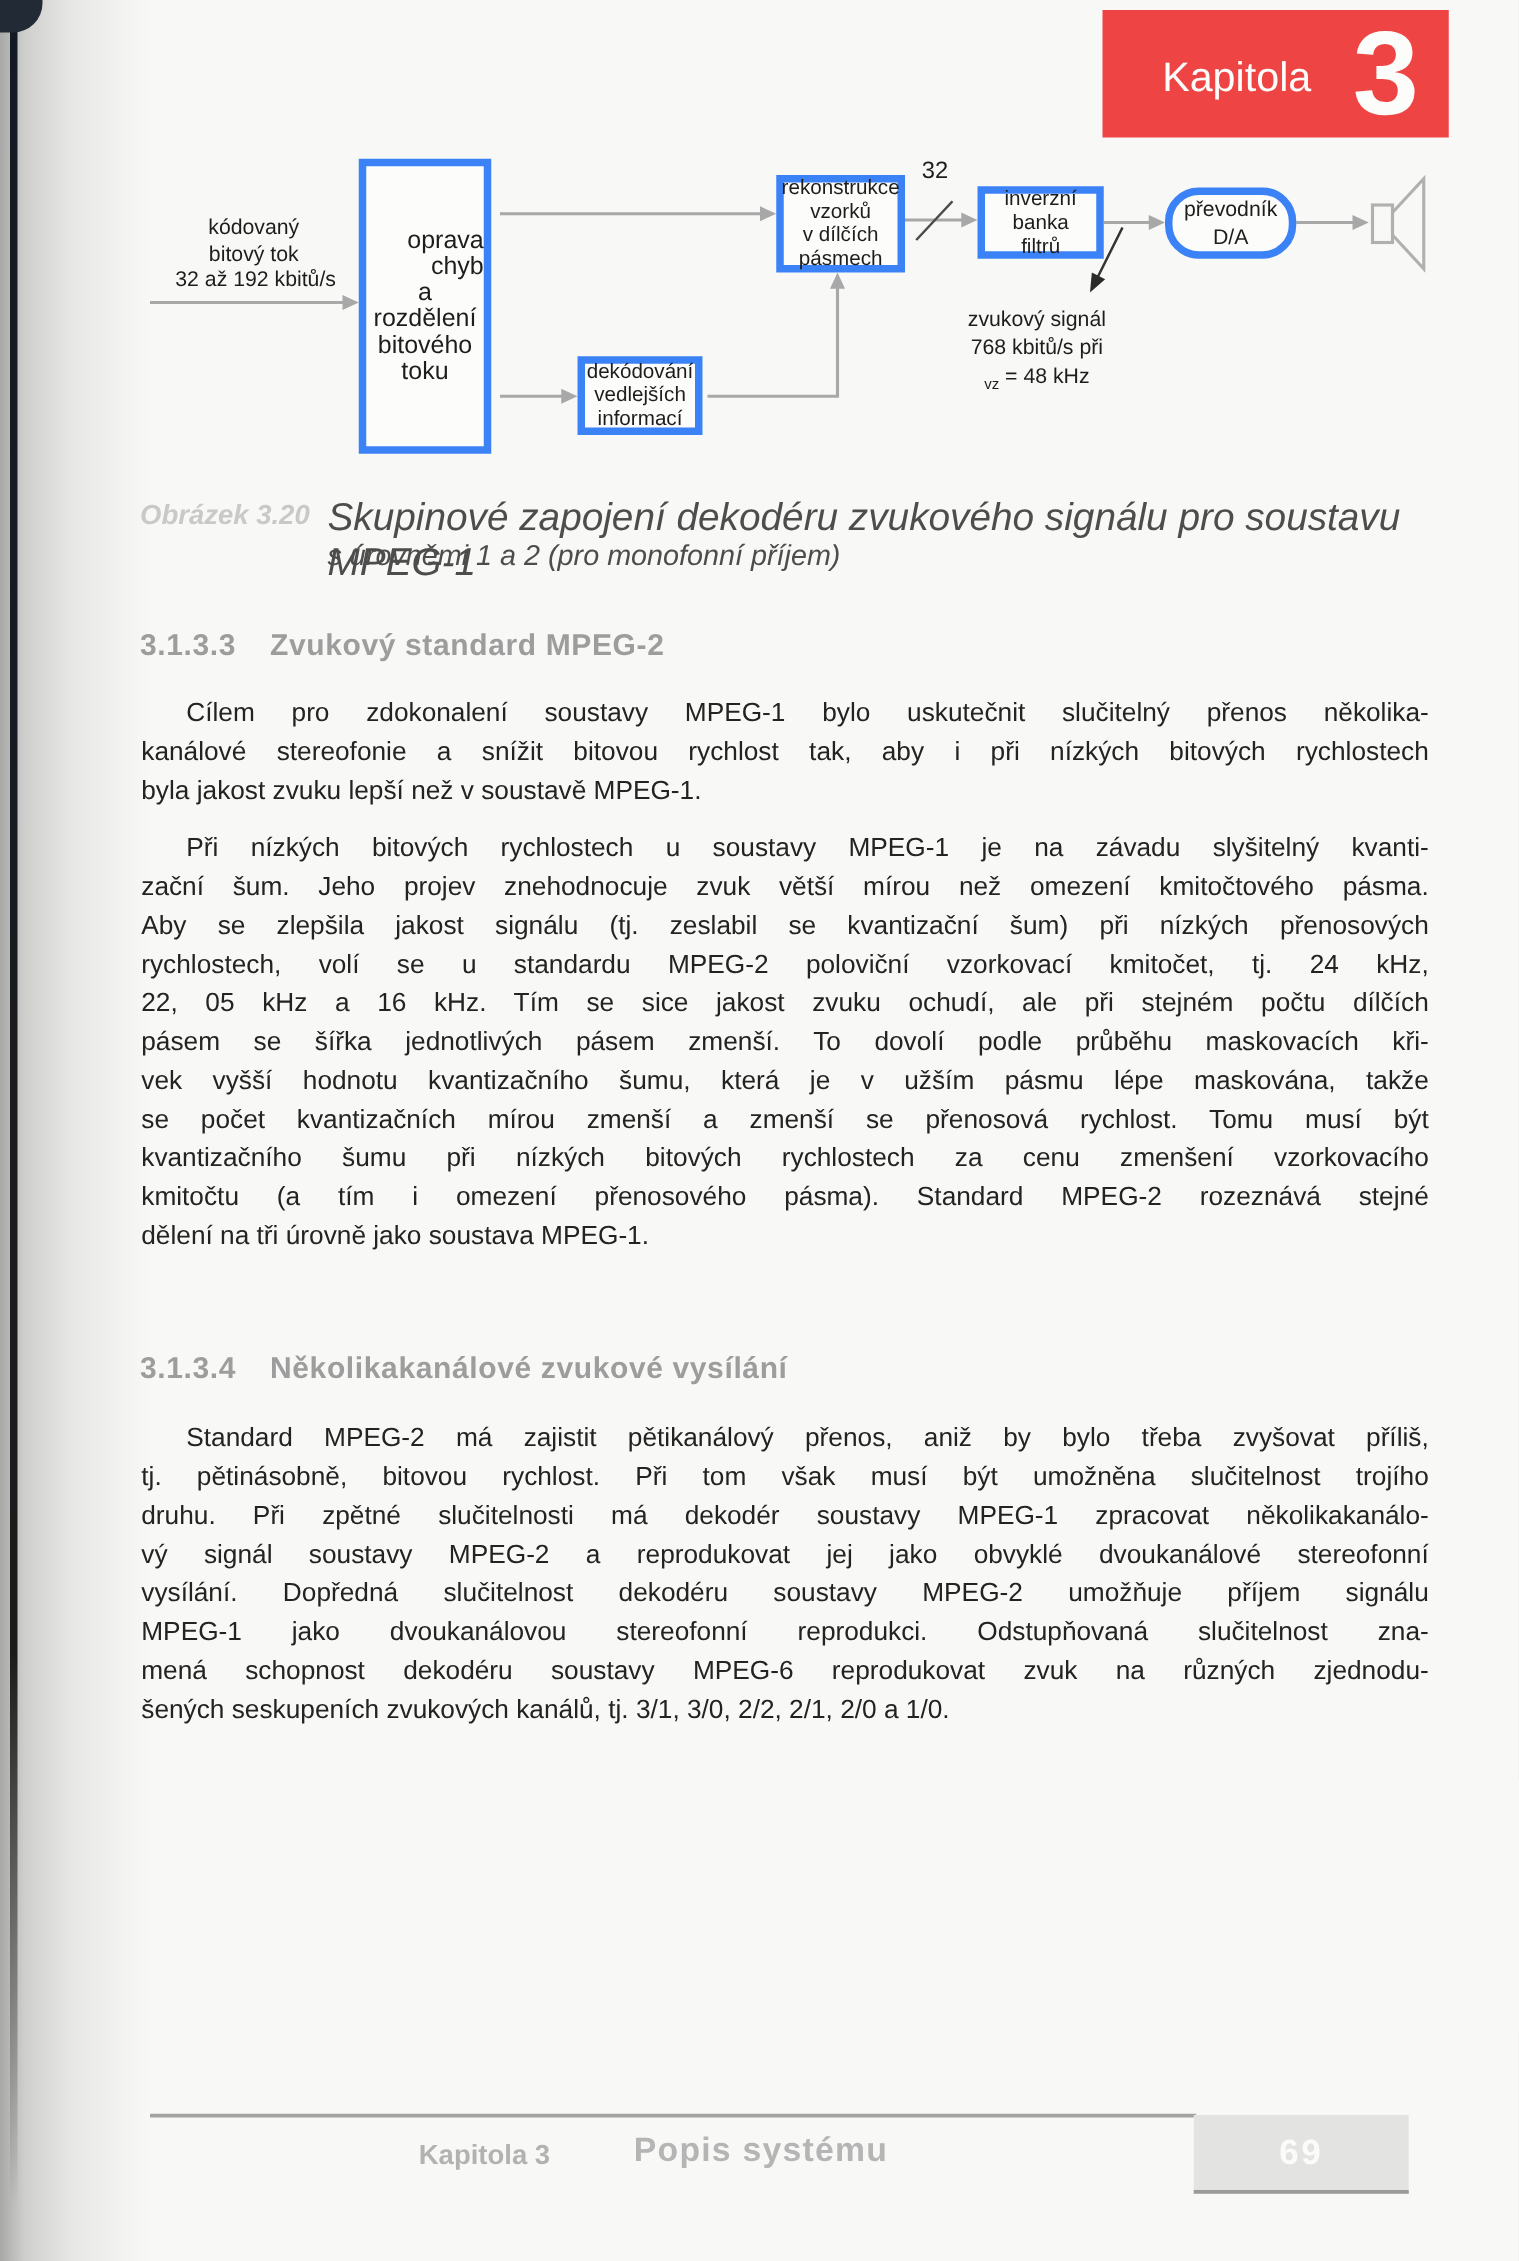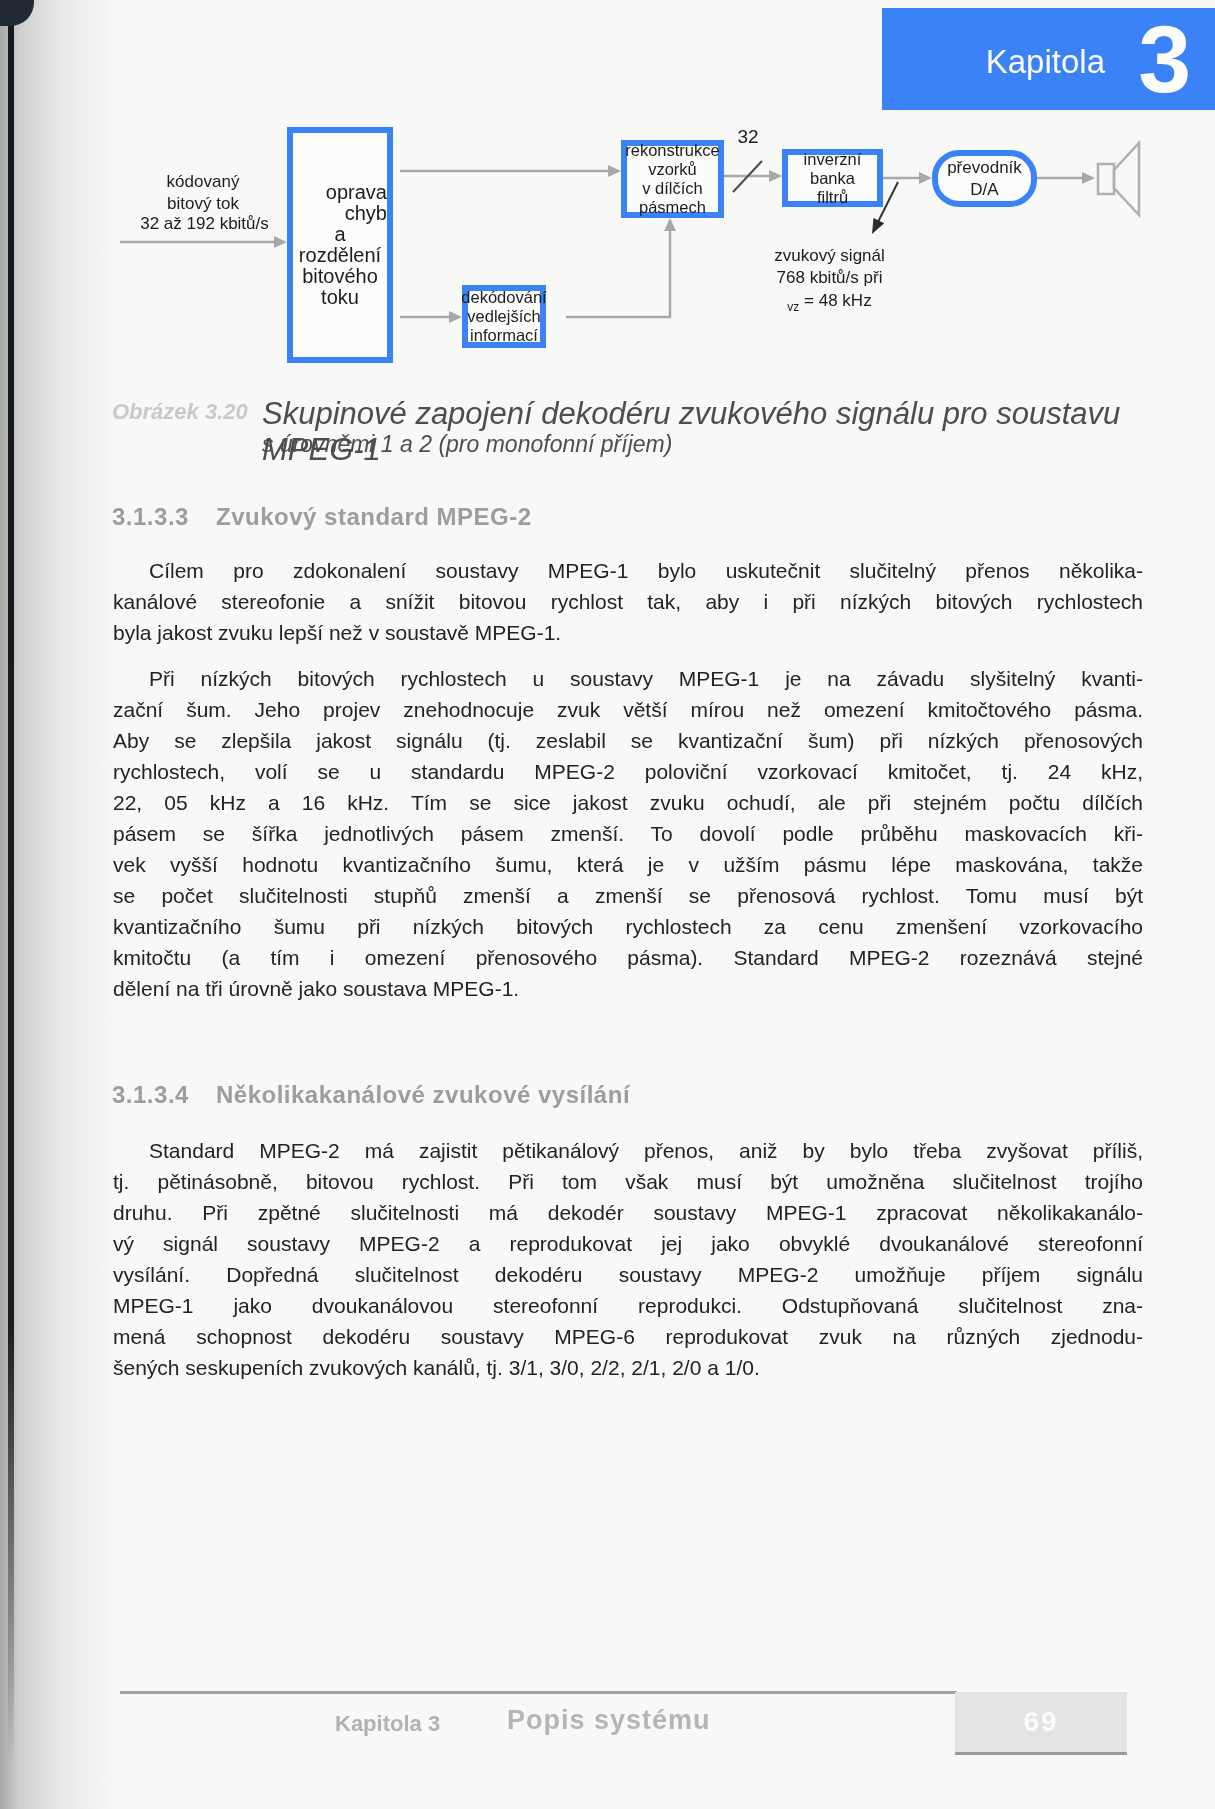--- a/index.html
+++ b/index.html
@@ -11,33 +11,33 @@
   }
   
   .left-band { position:absolute; left:0; top:0; width:120px; height:100%;
     background:linear-gradient(to right,#a8a8a6 0px,#cfcfcd 20px,#e8e8e6 60px,#f8f8f6 120px); }
   .left-strip { position:absolute; left:8px; top:4px; width:6px; height:1760px;
     background:linear-gradient(to bottom,#141a24 0%,#1c1c1c 75%,rgba(28,28,28,0) 100%); }
   .corner-mark { position:absolute; left:0; top:0; width:34px; height:26px;
     background:#222a35; border-bottom-right-radius:70% 90%; }
 
   
-  .chapter-banner { position:absolute; left:882px; top:8px; width:333px; height:102px; background:#3b82f6; }
+  .chapter-banner { position:absolute; left:882px; top:8px; width:277px; height:102px; background:#ef4444; }
   .chapter-banner .label { position:absolute; right:110px; top:35px; font-size:33px; color:#fcfcfb; }
   .chapter-banner .num { position:absolute; right:24px; top:6px; font-size:95px; line-height:0.95; font-weight:bold; color:#fcfcfb; }
 
   
   .diagram { position:absolute; left:0; top:0; width:1215px; height:400px; }
   .diagram svg { position:absolute; left:0; top:0; }
   .dbox { position:absolute; box-sizing:border-box; background:#fcfcfb; border:6px solid #3b82f6;
     display:flex; flex-direction:column; justify-content:center; align-items:center;
     text-align:center; color:#1d1d1d; }
   .dbox span { display:block; }
   .box-a { left:287px; top:127px; width:106px; height:236px; font-size:20px; line-height:21px;text-align:right; }
-  .box-side { left:462px; top:285px; width:84px; height:63px; font-size:16.5px; line-height:19px; }
+  .box-side { left:462px; top:285px; width:100px; height:63px; font-size:16.5px; line-height:19px; }
   .box-b { left:621px; top:140px; width:103px; height:78px; font-size:16.5px; line-height:19px; }
   .box-c { left:782px; top:149px; width:101px; height:58px; font-size:16.5px; line-height:19px; }
   .box-d { left:932px; top:150px; width:105px; height:57px; font-size:17px; line-height:22px;border-radius:27px; }
 
   .dlabel { position:absolute; text-align:center; color:#1d1d1d; }
   .lbl-input { left:148px; top:171px; width:110px; font-size:17px; line-height:22px; }
   .lbl-rate  { left:122px; top:214px; width:165px; font-size:17px; }
   .lbl-bus   { left:730px; top:126px; width:36px; font-size:19px; }
   .lbl-output{ left:742px; top:245px; width:175px; font-size:17px; line-height:21.5px; }
   .lbl-output .freq { margin-top:2px; }
@@ -189,21 +189,21 @@
   </div>
 
   <div class="para p2">
     <div class="bline first">Při nízkých bitových rychlostech u soustavy MPEG-1 je na závadu slyšitelný kvanti-</div>
     <div class="bline">zační šum. Jeho projev znehodnocuje zvuk větší mírou než omezení kmitočtového pásma.</div>
     <div class="bline">Aby se zlepšila jakost signálu (tj. zeslabil se kvantizační šum) při nízkých přenosových</div>
     <div class="bline">rychlostech, volí se u standardu MPEG-2 poloviční vzorkovací kmitočet, tj. 24 kHz,</div>
     <div class="bline">22, 05 kHz a 16 kHz. Tím se sice jakost zvuku ochudí, ale při stejném počtu dílčích</div>
     <div class="bline">pásem se šířka jednotlivých pásem zmenší. To dovolí podle průběhu maskovacích kři-</div>
     <div class="bline">vek vyšší hodnotu kvantizačního šumu, která je v užším pásmu lépe maskována, takže</div>
-    <div class="bline">se počet slučitelnosti stupňů zmenší a zmenší se přenosová rychlost. Tomu musí být</div>
+    <div class="bline">se počet kvantizačních mírou zmenší a zmenší se přenosová rychlost. Tomu musí být</div>
     <div class="bline">kvantizačního šumu při nízkých bitových rychlostech za cenu zmenšení vzorkovacího</div>
     <div class="bline">kmitočtu (a tím i omezení přenosového pásma). Standard MPEG-2 rozeznává stejné</div>
     <div class="bline last">dělení na tři úrovně jako soustava MPEG-1.</div>
   </div>
 
   <div class="sec-head head-2">
     <span class="snum">3.1.3.4</span><span>Několikakanálové zvukové vysílání</span>
   </div>
 
   <div class="para p3">

